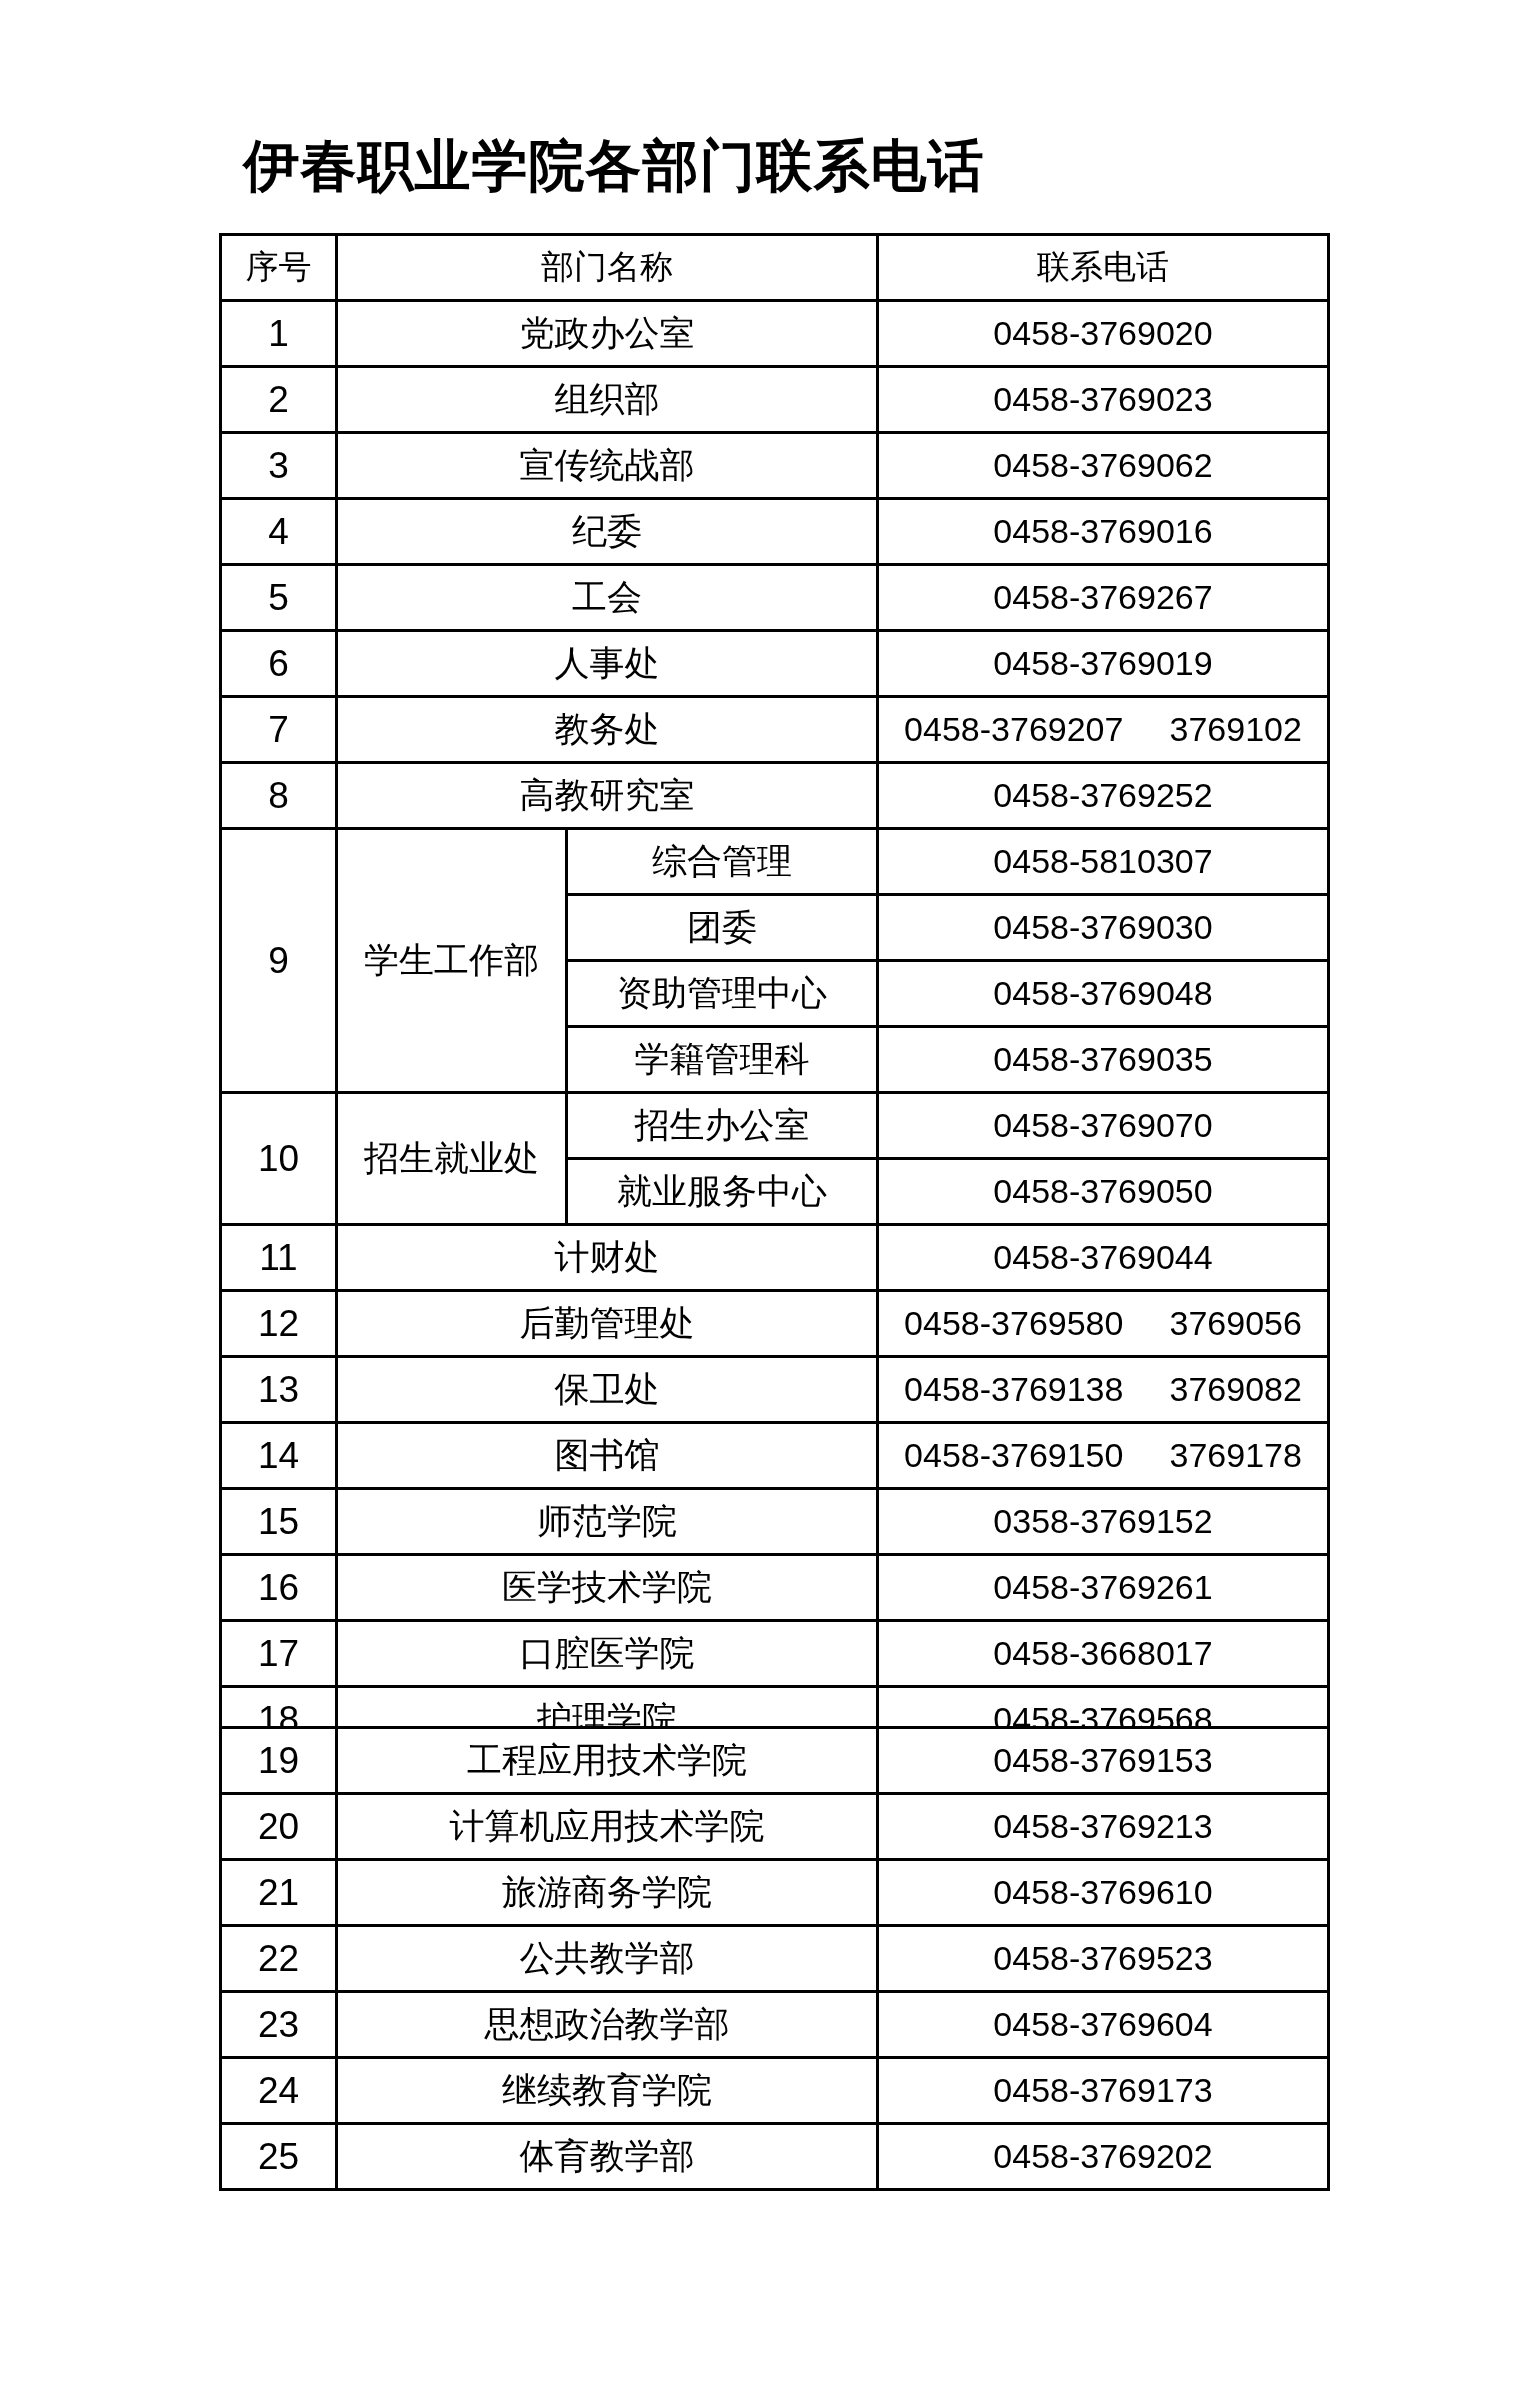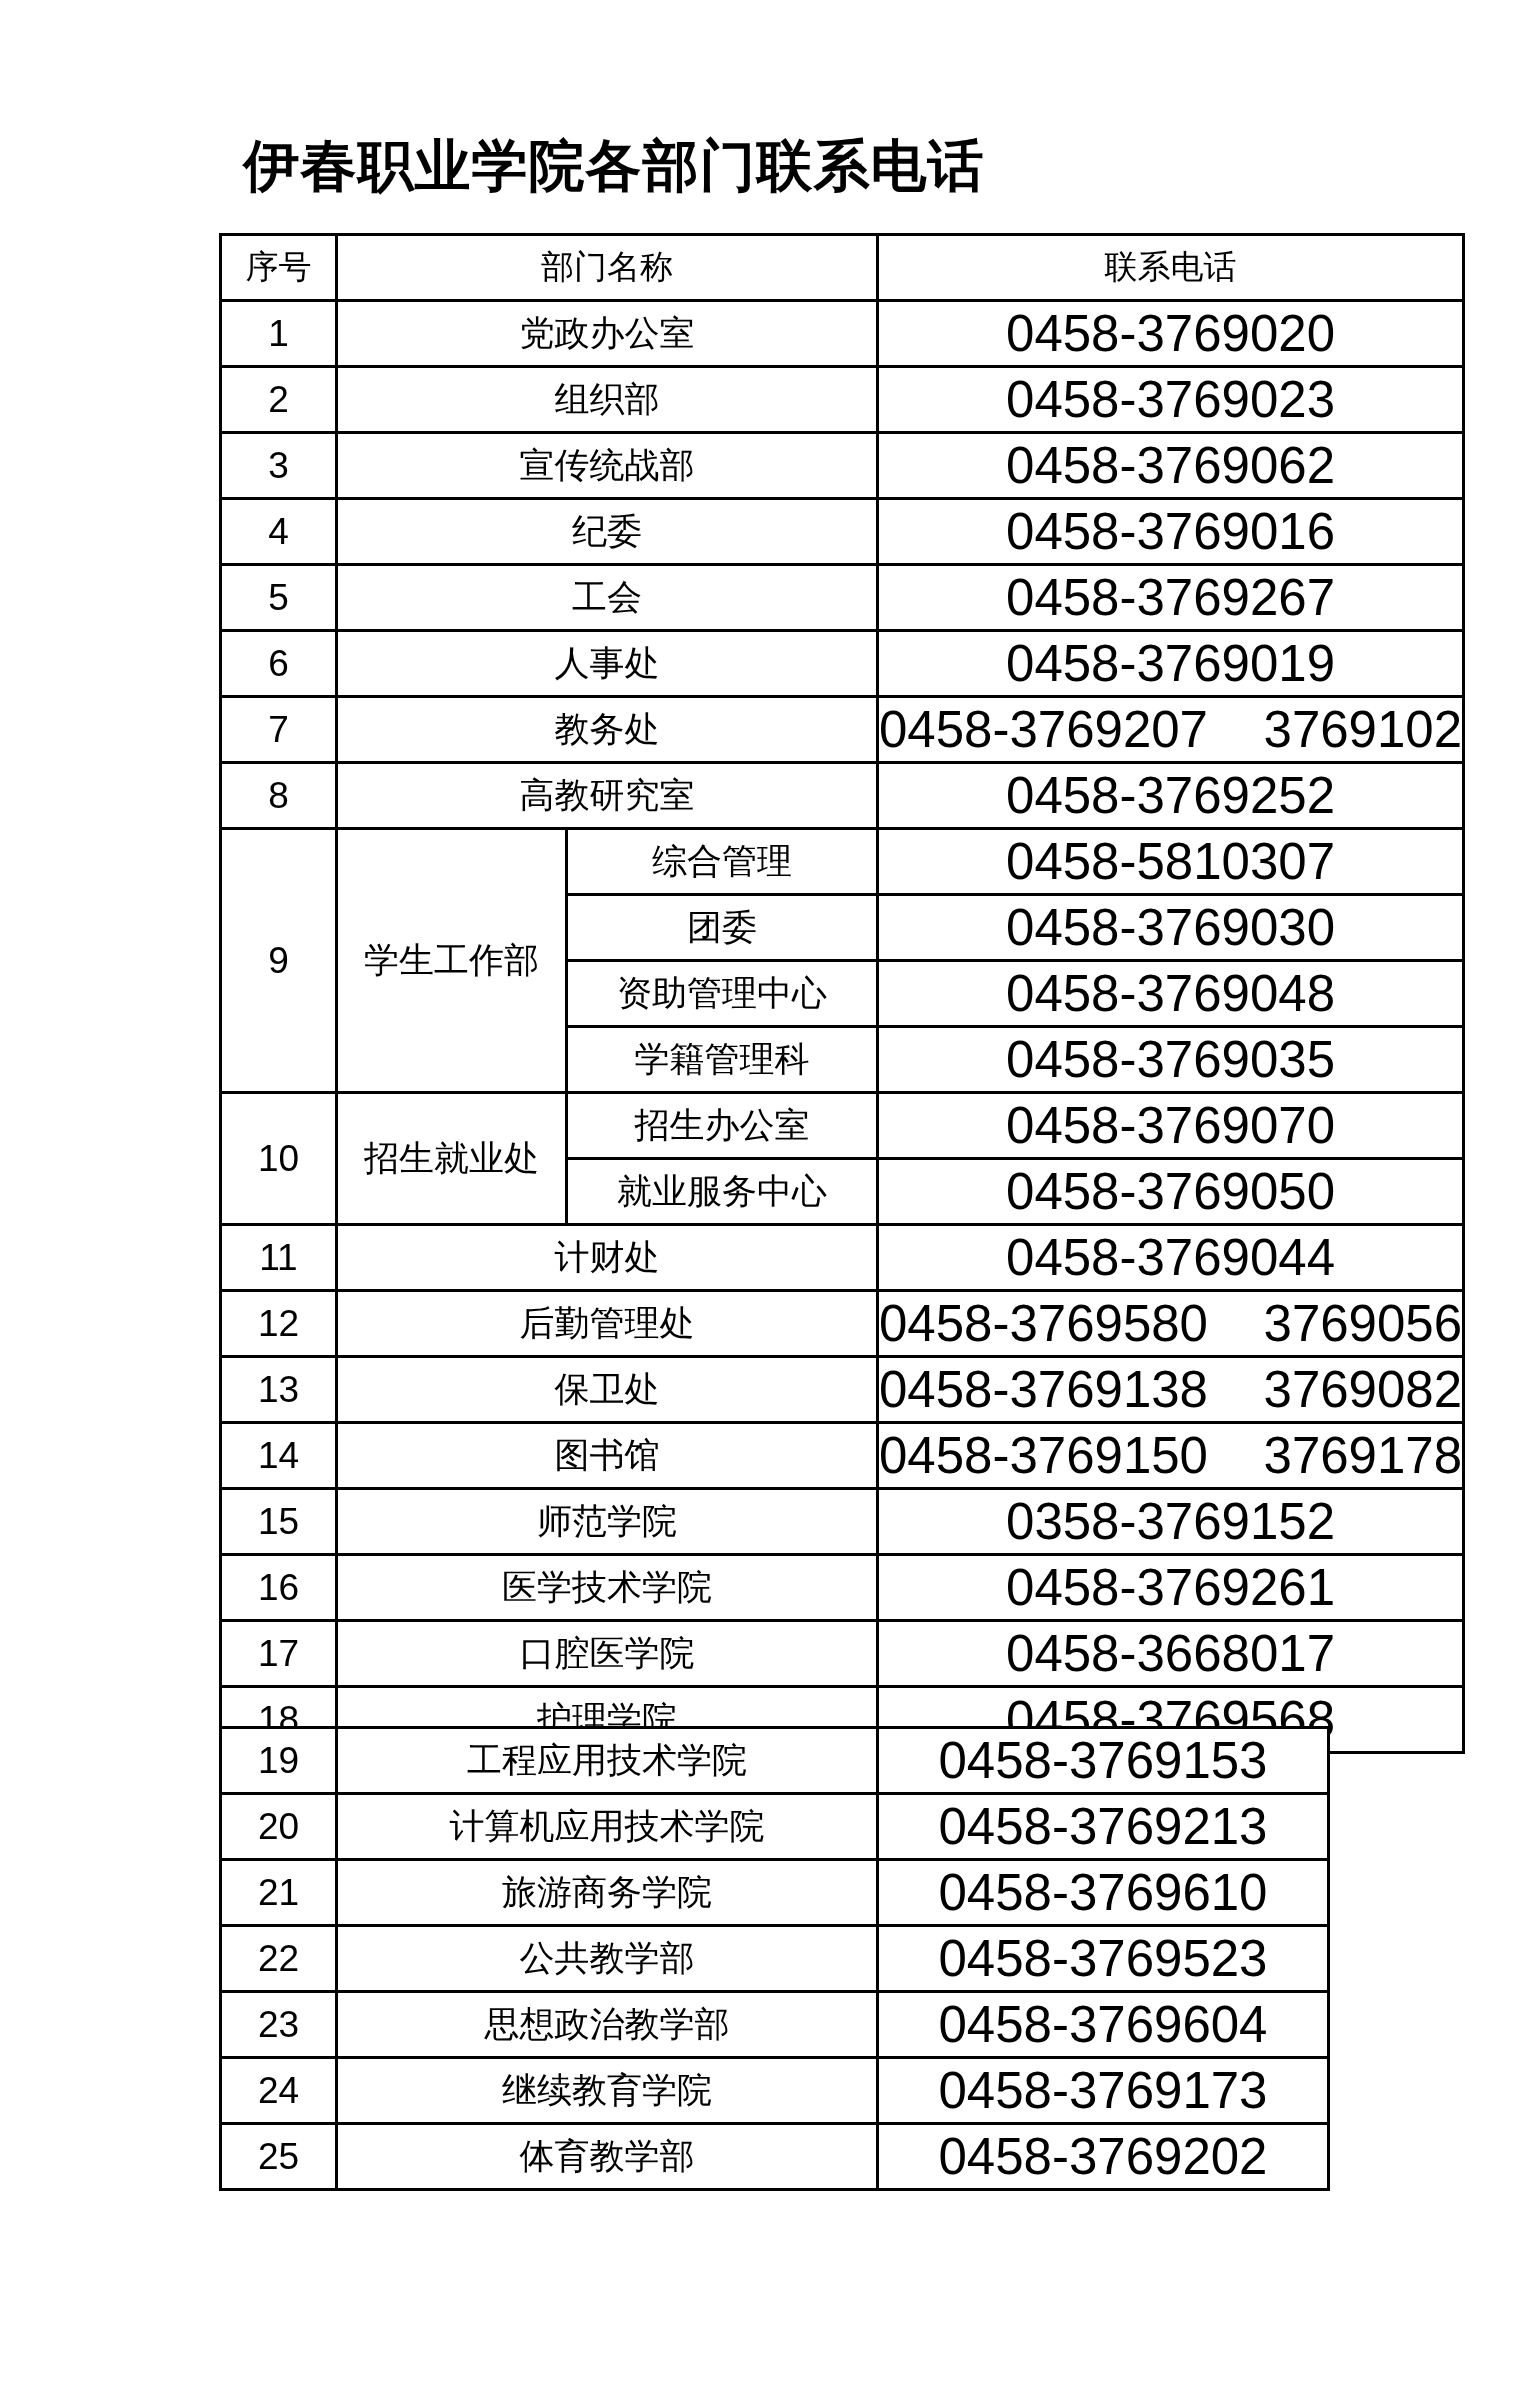--- a/index.html
+++ b/index.html
@@ -17,21 +17,21 @@
   }
   #table-main{top:233px;}
   #table-secondary{top:1726px;}
   table.contacts td{
     border:3.9px solid #000;text-align:center;vertical-align:middle;
     padding:0;overflow:hidden;
   }
   table.contacts tr{height:66px;}
   td.num,td.phone{font-family:"Liberation Sans","DejaVu Sans",sans-serif;}
   td.num{font-size:37px;}
-  td.phone{font-size:51px;white-space:pre;word-spacing:13.6px;margin-top:24px;}
+  td.phone{font-size:34px;white-space:pre;word-spacing:13.6px;margin-top:24px;}
   td.dept{font-size:35px;}
   tr.hdr td{font-size:33px;font-weight:normal;margin-left:28px;}
 </style>
 </head>
 <body>
 
 <div class="title">伊春职业学院各部门联系电话</div>
 
 <table class="contacts" id="table-main">
   <colgroup>

